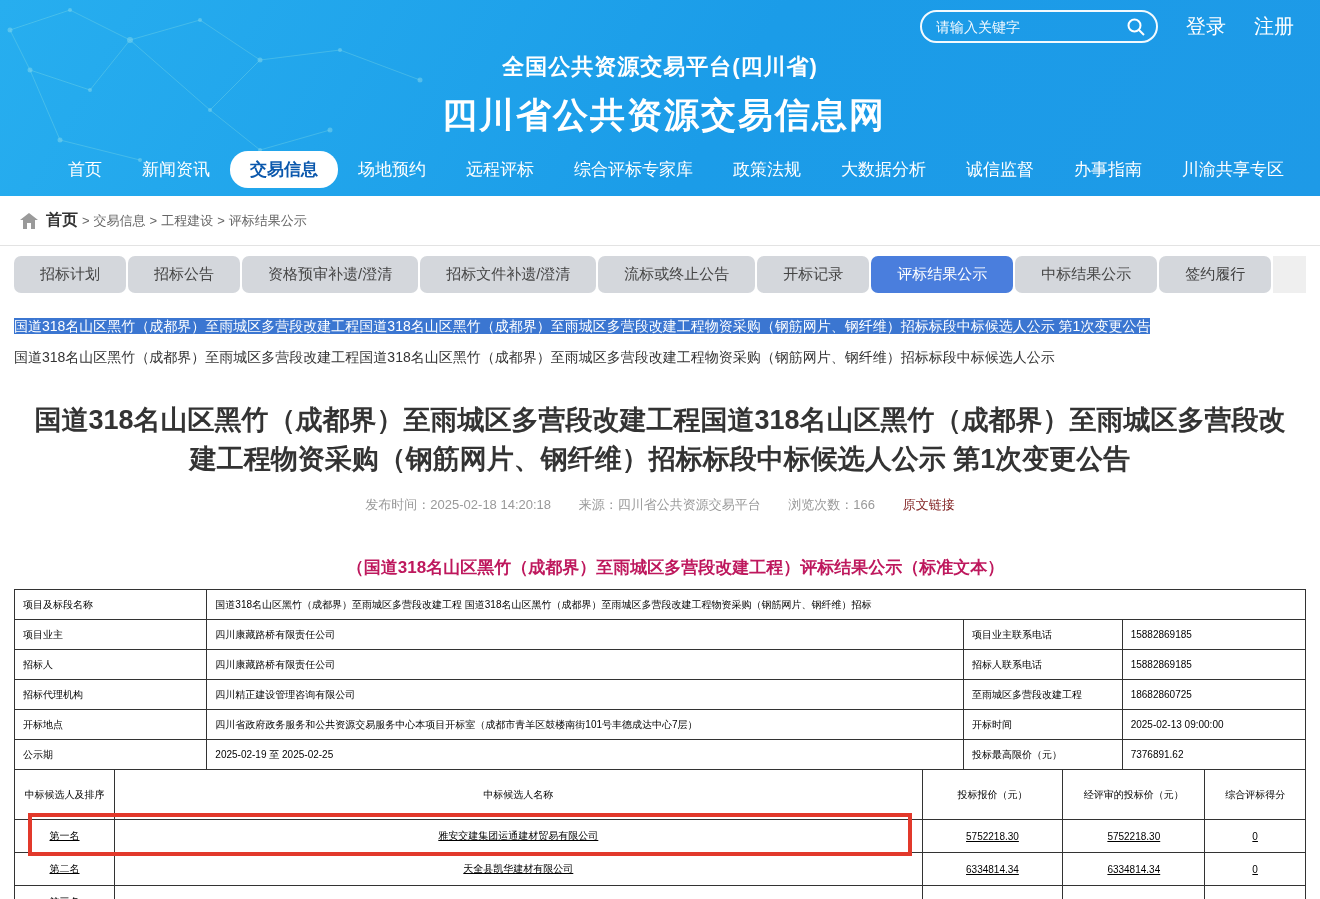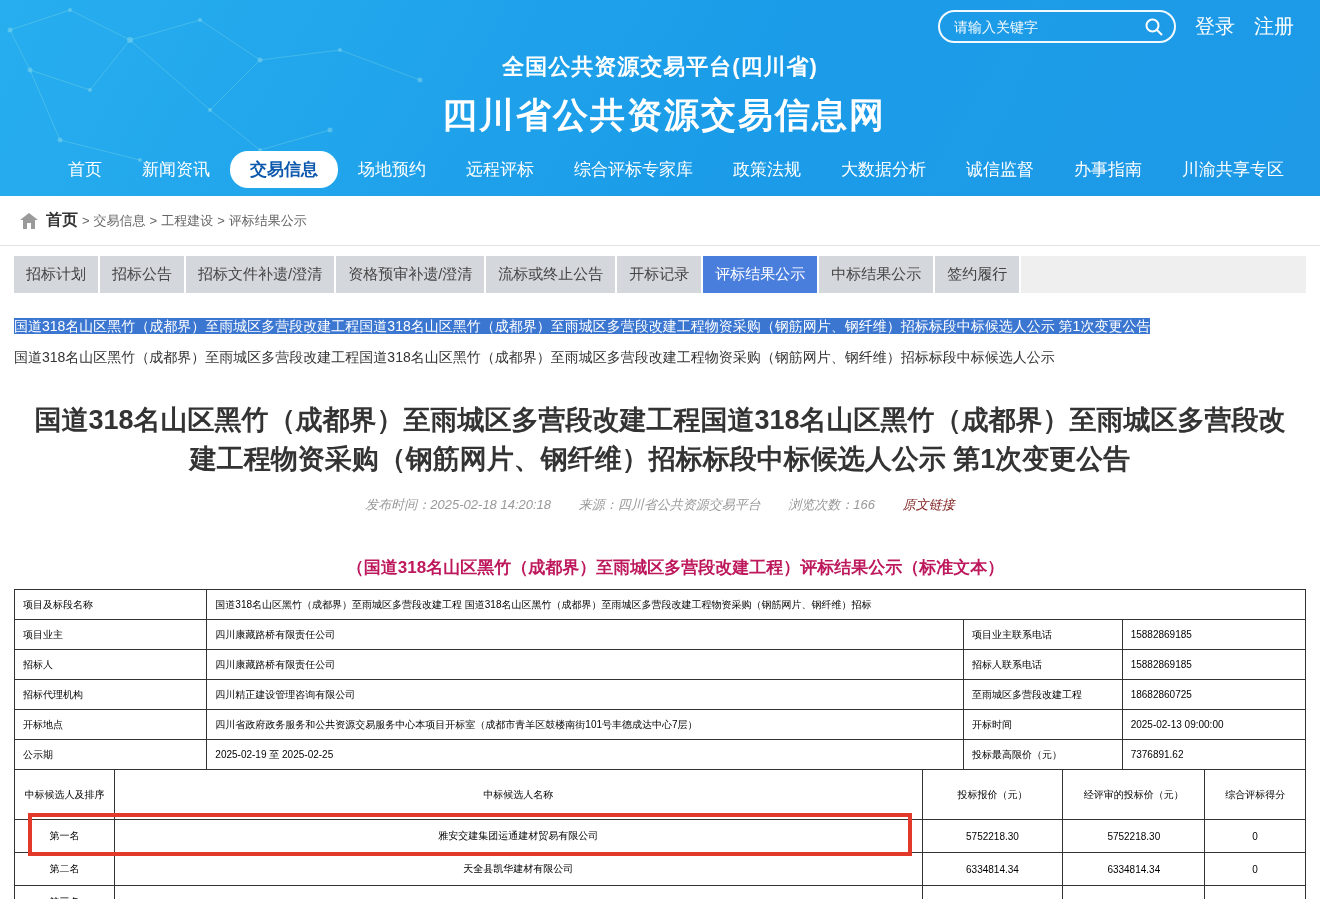--- a/index.html
+++ b/index.html
@@ -3,65 +3,65 @@
 <meta charset="utf-8">
 <style>
   * { margin:0; padding:0; box-sizing:border-box; }
   html,body { background:#fff; }
   body { font-family:"Liberation Sans","DejaVu Sans",sans-serif; color:#333; }
   .page { width:1320px; height:899px; overflow:hidden; position:relative; background:#fff; margin:0 auto; }
 
   
   .site-header { position:relative; height:196px; background:linear-gradient(120deg,#27aeef 0%,#1b9ce8 55%,#1e9ae7 100%); overflow:hidden; }
   .deco { position:absolute; left:0; top:0; opacity:.55; pointer-events:none; }
-  .topbar { position:absolute; top:10px; right:26px; display:flex; align-items:center; gap:19px; z-index:3; }
+  .topbar { position:absolute; top:10px; right:26px; display:flex; align-items:center; gap:28px; z-index:3; }
   .search-pill { display:flex; align-items:center; width:238px; height:33px; border:2px solid rgba(255,255,255,.95); border-radius:18px; padding:0 10px 0 14px; }
   .search-pill input { flex:1; background:transparent; border:none; outline:none; color:#fff; font-size:14px; font-family:inherit; }
   .search-pill input::placeholder { color:rgba(255,255,255,.95); }
   .auth-link { color:#fff; font-size:20px; text-decoration:none; cursor:pointer; }
   .site-titles { text-align:center; color:#fff; margin-top:52px; position:relative; z-index:2; }
   .site-title-top { font-size:22px; font-weight:bold; letter-spacing:1px; }
   .site-title-main { font-size:35px; font-weight:bold; margin-top:10px; letter-spacing:2px;padding-left:8px; }
   .main-nav { position:absolute; left:0; right:0; bottom:8px; display:flex; justify-content:space-between; align-items:center; padding:0 48px; z-index:2; }
   .nav-item { color:#fff; font-size:17px; padding:7px 20px; border-radius:18px; cursor:pointer; white-space:nowrap; }
   .nav-item.active { background:#fff; color:#0a57ac; font-weight:bold; }
 
   
   .breadcrumb-row { height:50px; display:flex; align-items:center; padding-left:20px; border-bottom:1px solid #e3e3e3; background:#fff; }
   .home-icon { width:18px; height:16px; margin-right:8px; }
   .crumb-first { font-size:16px; font-weight:bold; color:#333; }
   .crumb-sep { color:#666; font-size:13px; margin:0 4px; }
   .crumb { color:#666; font-size:13px; }
 
   
   .tab-strip { display:flex; gap:2px; margin:10px 14px 0; height:37px; }
-  .tab { background:#d4d7dc; color:#444; font-size:15px; display:flex; align-items:center; padding:0 12px; cursor:pointer; white-space:nowrap; }
+  .tab { background:#d4d7dc; color:#444; font-size:15px; display:flex; align-items:center; padding:0 26px; cursor:pointer; white-space:nowrap;border-radius:7px; }
   .tab.active { background:#4a7edd; color:#fff; }
   .tab-filler { flex:1; background:#efefef; }
 
   
   .selection-line { margin:25px 14px 0; font-size:14px; line-height:17px; }
   .selection-line span { background:#3b76d1; color:#fff; }
   .list-line { margin:14px 14px 0; font-size:14px; color:#333; }
 
   
   .article-title { margin:34px 26px 0; text-align:center; font-size:27px; line-height:39px; font-weight:bold; color:#333; }
   .article-meta { margin-top:17px; text-align:center; font-size:13px; color:#999; }
-  .article-meta .grp { margin:0 12px;font-style:italic; }
+  .article-meta .grp { margin:0 12px; }
   .origin-link { color:#7f1d1d; cursor:pointer; }
 
   .section-title { margin-top:42px; text-align:center; font-size:17px; font-weight:600; color:#be185d;padding-left:31px; }
 
   
   table.grid { width:calc(100% - 28px); margin:10px 14px 0; border-collapse:collapse; table-layout:fixed; font-size:10px; color:#000; }
   table.grid td, table.grid th { border:1px solid #333; overflow:hidden; }
   .details td { height:30px; padding:2px 8px; text-align:left; white-space:nowrap; }
   .candidates { margin-top:-1px !important; }
   .candidates th { height:50px; font-weight:normal; text-align:center; padding:2px 6px; line-height:19px; }
-  .candidates td { height:33px; text-align:center; padding:2px 6px; white-space:nowrap; }
+  .candidates td { height:33px; text-align:center; padding:2px 6px; white-space:nowrap;text-decoration:underline; }
   .candidates-wrap { position:relative; }
   .highlight-box { position:absolute; left:28px; top:44px; width:884px; height:43px; border:4px solid #e2392b; pointer-events:none; }
 </style>
 </head>
 <body>
 
 <div class="page">
 
   <div class="site-header">
     <svg class="deco" width="560" height="196" viewBox="0 0 560 196">
@@ -127,22 +127,22 @@
     <span class="crumb">交易信息</span>
     <span class="crumb-sep">&gt;</span>
     <span class="crumb">工程建设</span>
     <span class="crumb-sep">&gt;</span>
     <span class="crumb">评标结果公示</span>
   </div>
 
   <div class="tab-strip">
     <span class="tab">招标计划</span>
     <span class="tab">招标公告</span>
+    <span class="tab">资格预审补遗/澄清</span>
     <span class="tab">招标文件补遗/澄清</span>
-    <span class="tab">资格预审补遗/澄清</span>
     <span class="tab">流标或终止公告</span>
     <span class="tab">开标记录</span>
     <span class="tab active">评标结果公示</span>
     <span class="tab">中标结果公示</span>
     <span class="tab">签约履行</span>
     <span class="tab-filler"></span>
   </div>
 
   <div class="selection-line">
     <span>国道318名山区黑竹（成都界）至雨城区多营段改建工程国道318名山区黑竹（成都界）至雨城区多营段改建工程物资采购（钢筋网片、钢纤维）招标标段中标候选人公示 第1次变更公告</span>

